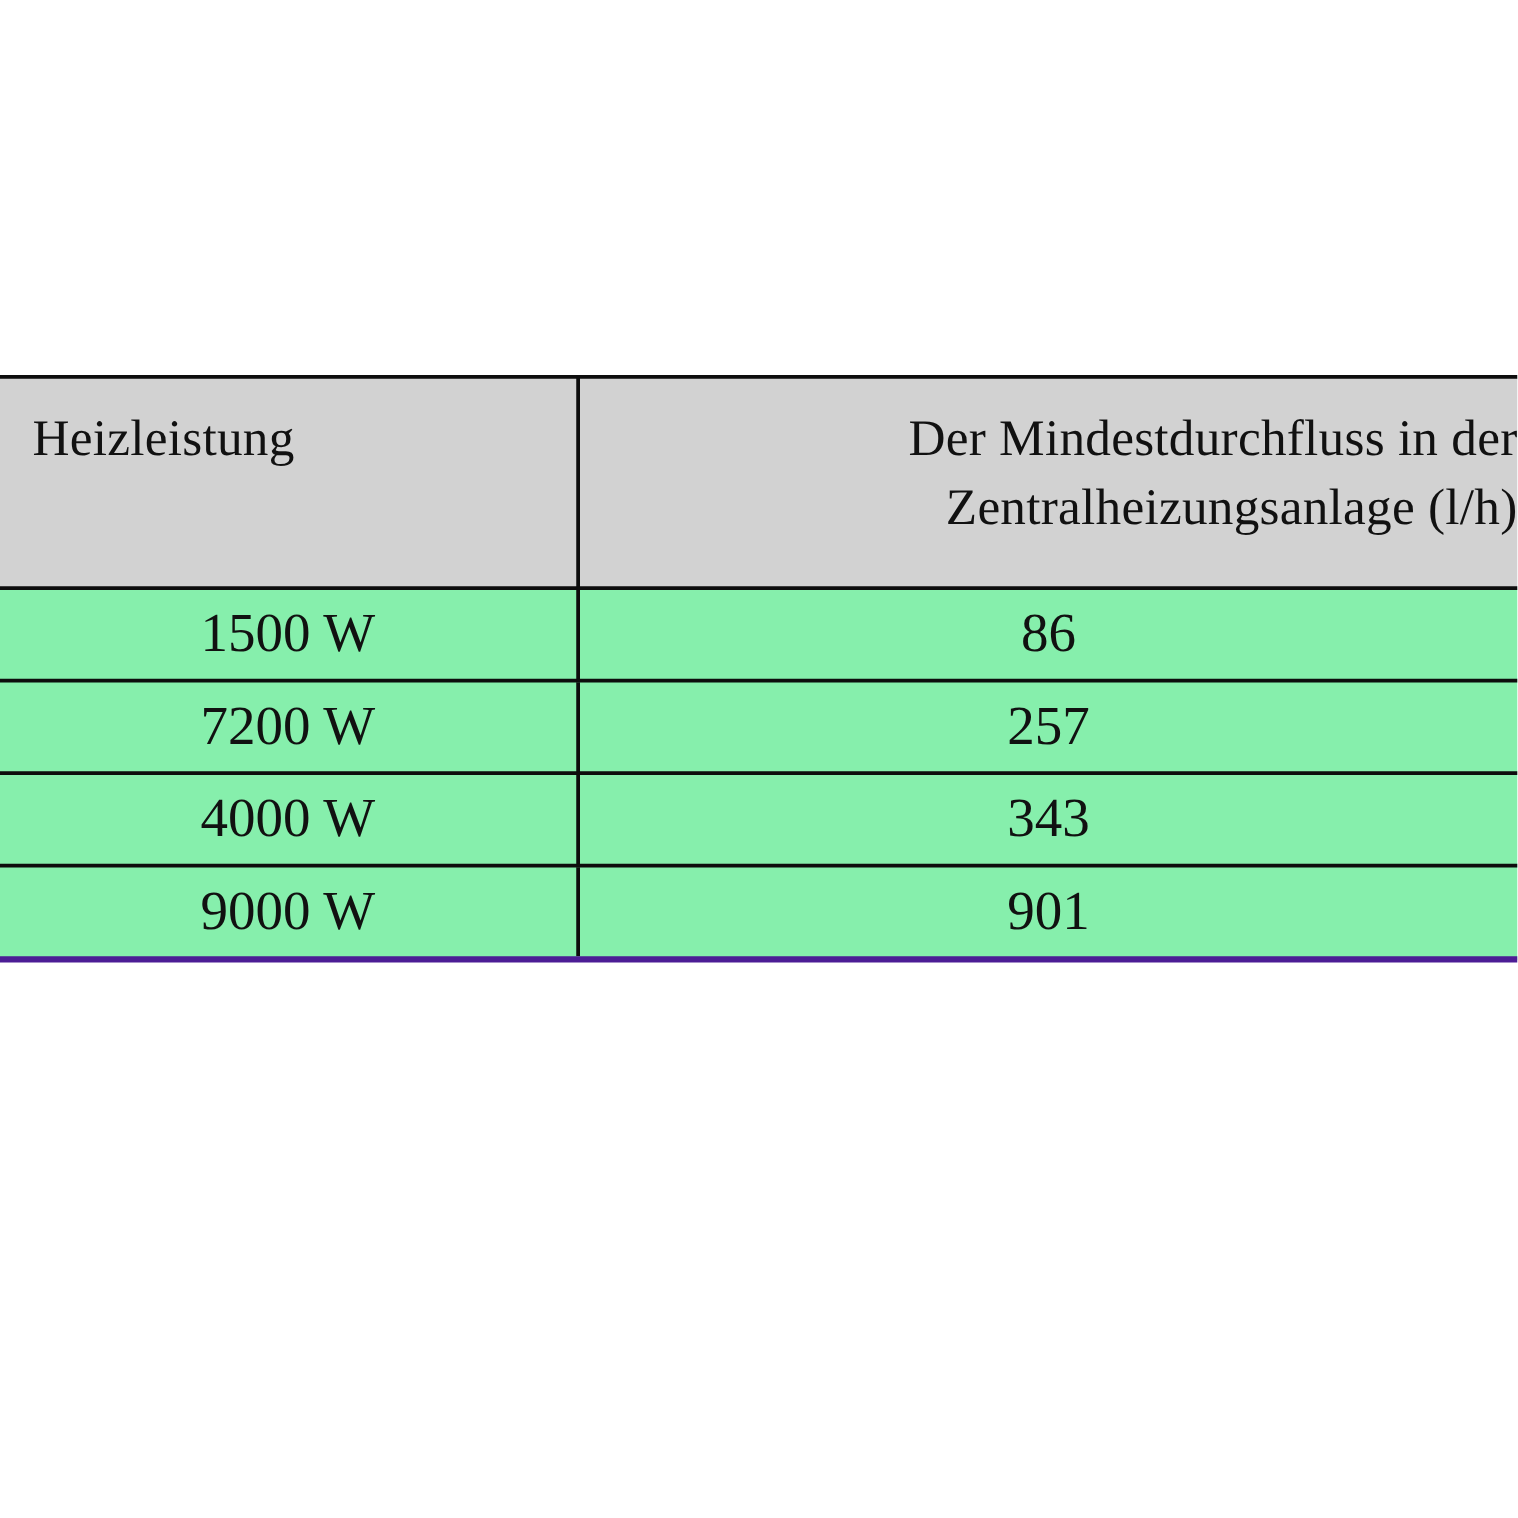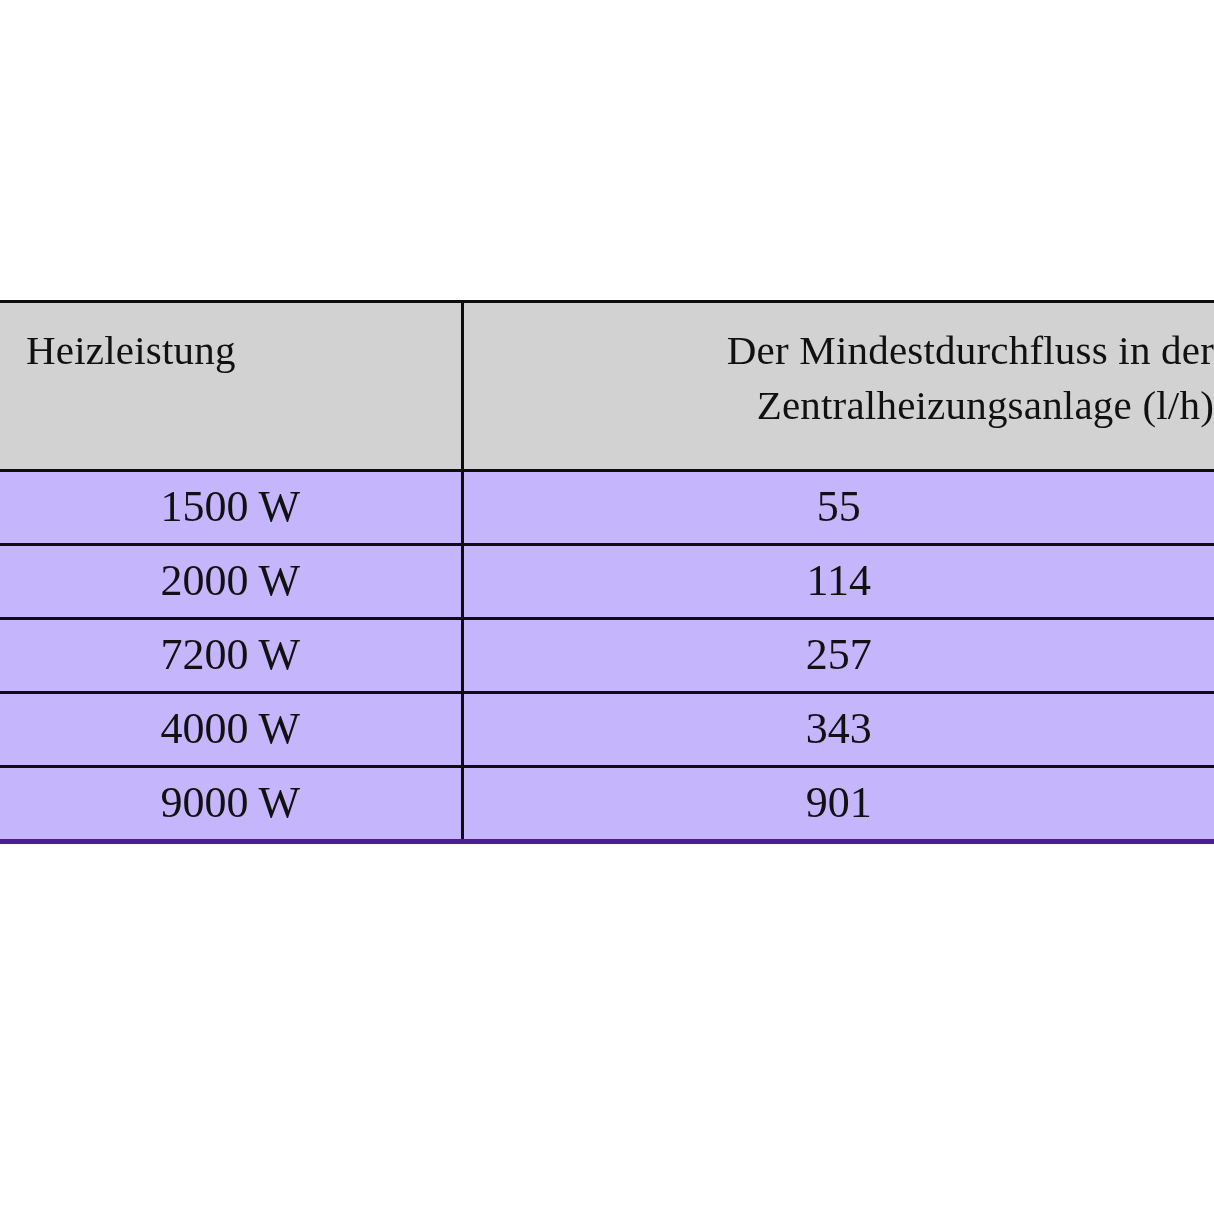--- a/index.html
+++ b/index.html
@@ -72,21 +72,21 @@
     padding-left: 18px;
     vertical-align: top;
     padding-top: 20px;
   }
 
   tbody td {
     font-size: 44px;
     text-align: center;
     height: 71px;
     line-height: 1.1;
-    background: #c4b5fd;
+    background: #86efac;
   }
 
   tbody tr td {
     border-top: 3px solid #0d0d0d;
     border-bottom: 0;
   }
 
   tbody tr:last-child td {
     border-bottom: 5px solid #4c1d95;
   }
@@ -113,25 +113,21 @@
           </th>
           <th class="head-right">
             <span class="head-line">Der Mindestdurchfluss in der</span>
             <span class="head-line">Zentralheizungsanlage (l/h)</span>
           </th>
         </tr>
       </thead>
       <tbody>
         <tr>
           <td class="cell-left">1500 W</td>
-          <td class="cell-right">55</td>
-        </tr>
-        <tr>
-          <td class="cell-left">2000 W</td>
-          <td class="cell-right">114</td>
+          <td class="cell-right">86</td>
         </tr>
         <tr>
           <td class="cell-left">7200 W</td>
           <td class="cell-right">257</td>
         </tr>
         <tr>
           <td class="cell-left">4000 W</td>
           <td class="cell-right">343</td>
         </tr>
         <tr>

